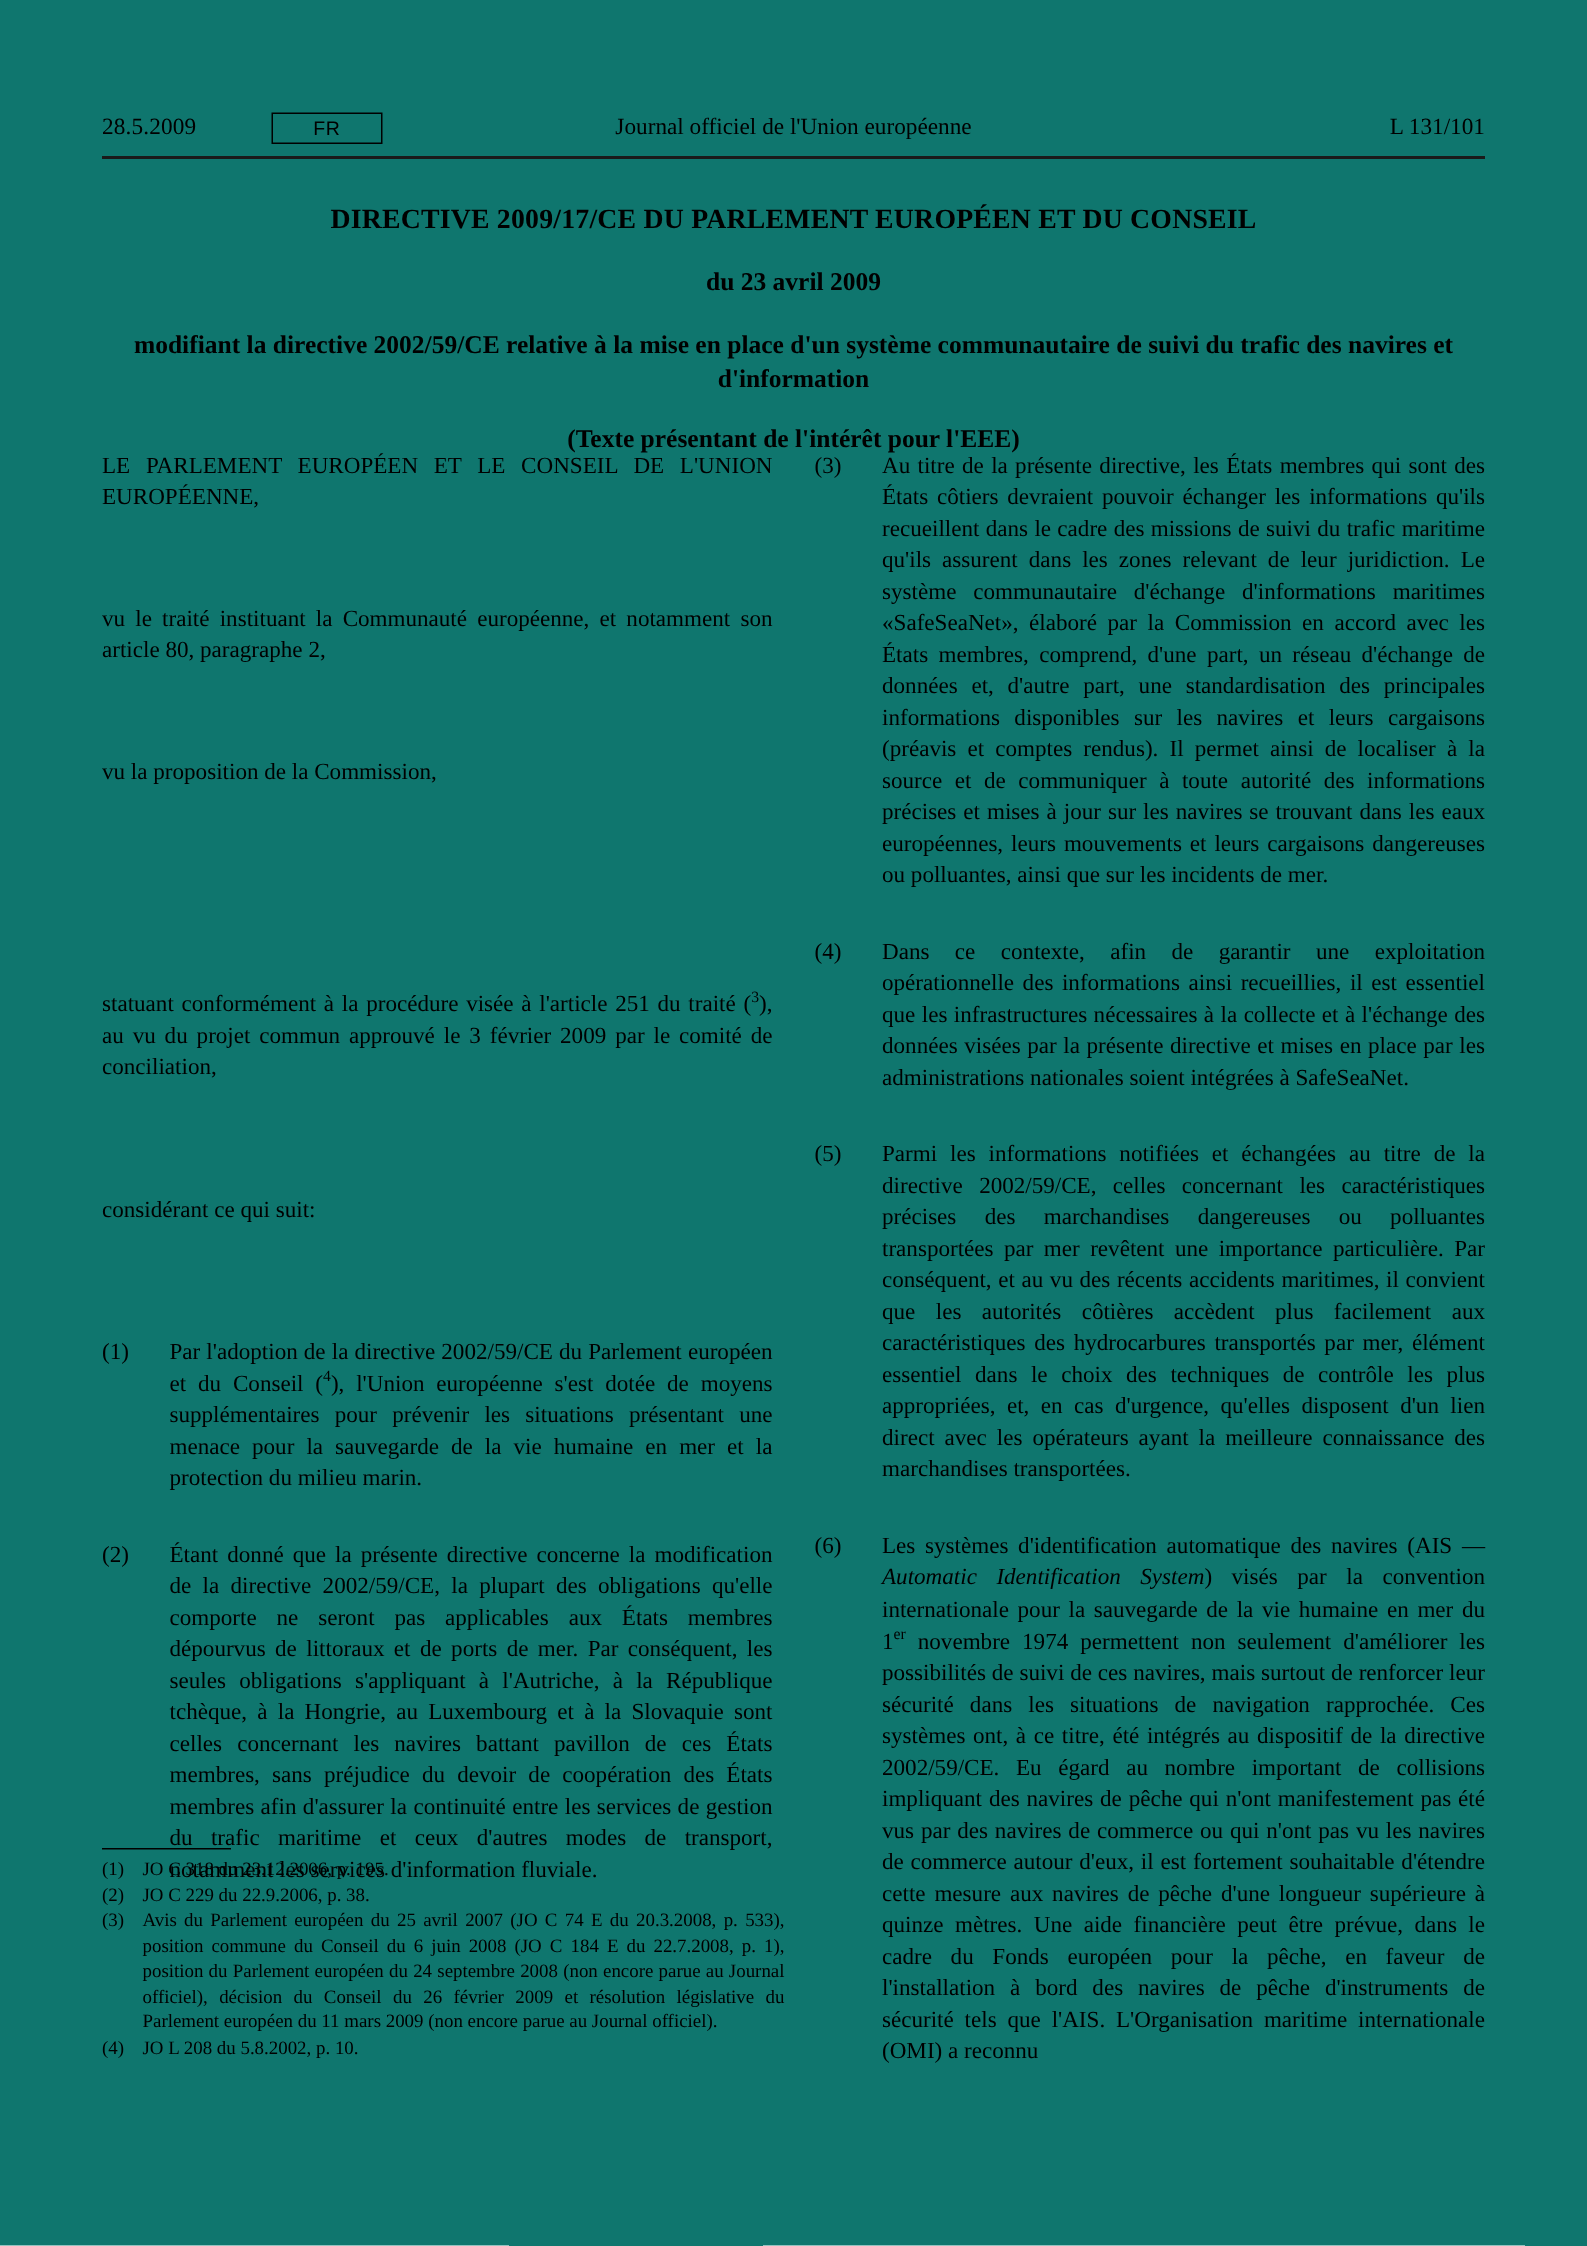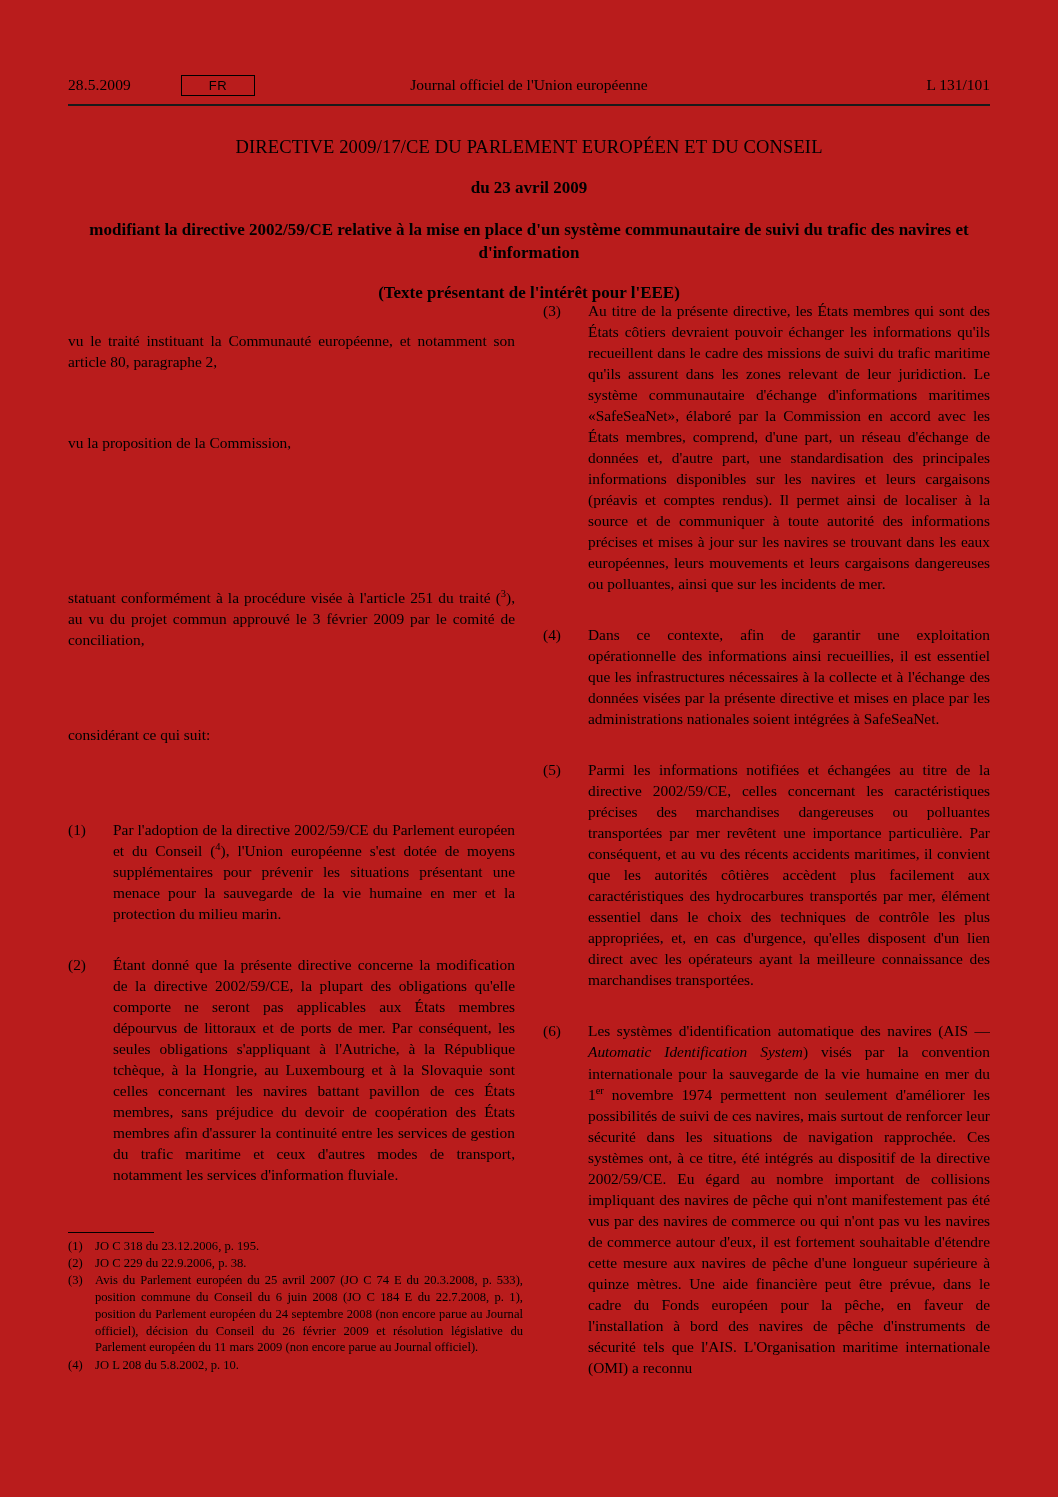--- a/index.html
+++ b/index.html
@@ -9,21 +9,21 @@
   }
   body {
     font-family: "Liberation Serif", "DejaVu Serif", serif;
     color: #000000;
   }
   .page {
     position: relative;
     width: 1058px;
     height: 1497px;
     margin: 0 auto;
-    background: #b91c1c;
+    background: #0f766e;
     box-sizing: border-box;
     overflow: hidden;
   }
 
   
   .header {
     position: absolute;
     left: 68px;
     top: 72px;
     width: 922px;
@@ -75,21 +75,21 @@
   
   .title-block {
     position: absolute;
     left: 68px;
     top: 136px;
     width: 922px;
     text-align: center;
   }
   .title-main {
     font-size: 18.5px;
-    font-weight: normal;
+    font-weight: bold;
     letter-spacing: 0.15px;
     line-height: 1.25;
   }
   .title-date {
     font-size: 17px;
     font-weight: bold;
     margin-top: 19px;
   }
   .title-sub {
     font-size: 17px;
@@ -191,20 +191,21 @@
 
   <div class="title-block">
     <div class="title-main">DIRECTIVE 2009/17/CE DU PARLEMENT EUROPÉEN ET DU CONSEIL</div>
     <div class="title-date">du 23 avril 2009</div>
     <div class="title-sub">modifiant la directive 2002/59/CE relative à la mise en place d'un système communautaire de suivi du trafic des navires et d'information</div>
     <div class="title-eea">(Texte présentant de l'intérêt pour l'EEE)</div>
   </div>
 
   <div class="col col-left">
 
+    <div class="recital-free">LE PARLEMENT EUROPÉEN ET LE CONSEIL DE L'UNION EUROPÉENNE,</div>
 
     <div class="gap-sm"></div>
 
     <div class="recital-free">vu le traité instituant la Communauté européenne, et notamment son article 80, paragraphe 2,</div>
 
     <div class="gap-sm"></div>
 
     <div class="recital-free">vu la proposition de la Commission,</div>
 
     <div class="gap-sm"></div>

